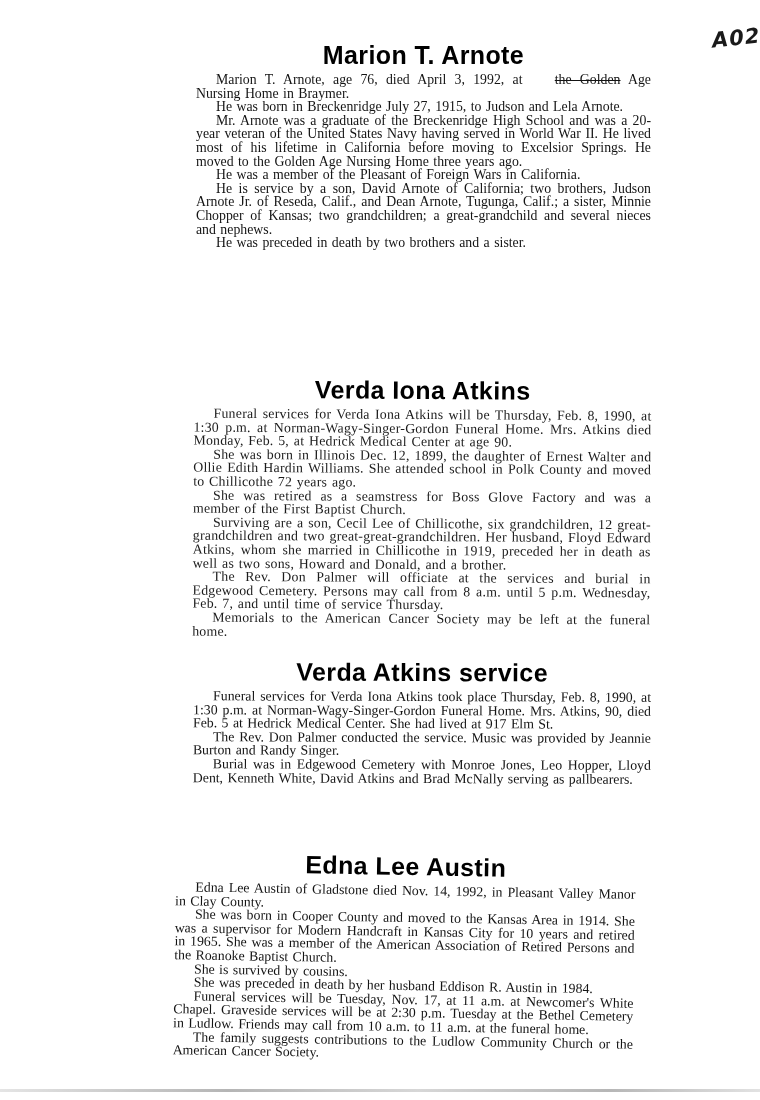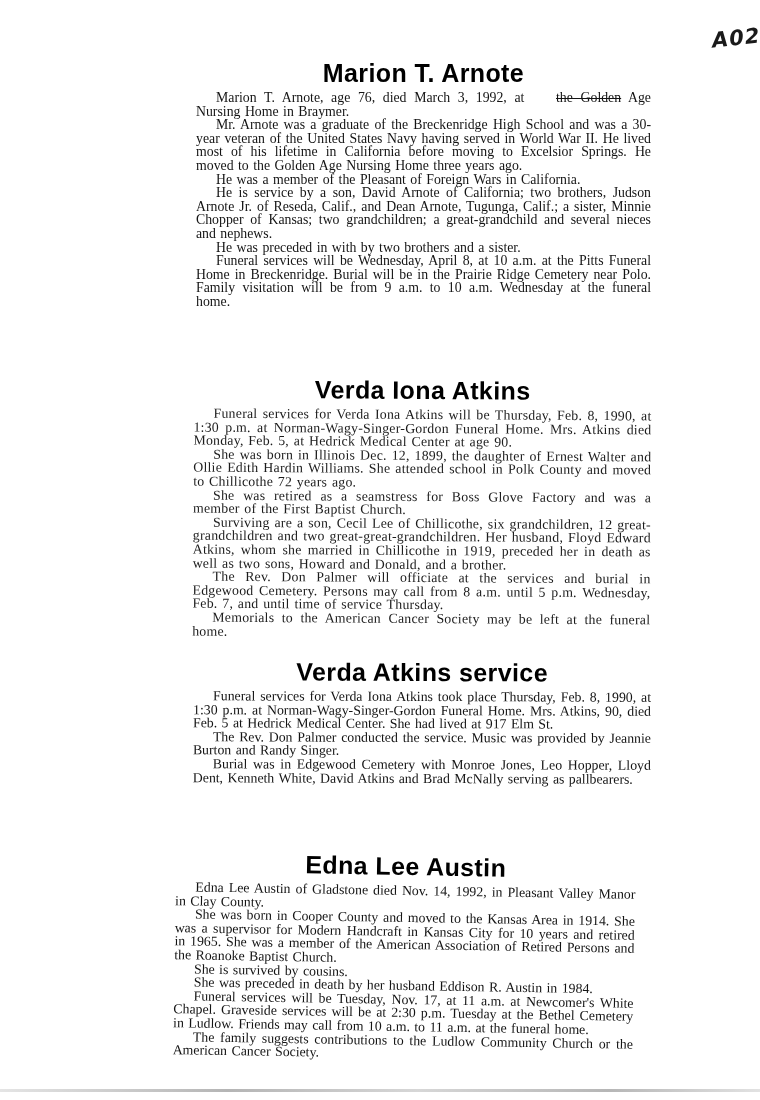--- a/index.html
+++ b/index.html
@@ -34,21 +34,21 @@
     letter-spacing: 0.4px;
     text-align: center;
     margin: 0 0 5px 0;
     color: #000;
   }
   article p {
     margin: 0;
     text-indent: 20px;
     word-spacing: 1px;
   }
-  .art-1 { top: 60px;  left: 196px; width: 455px; }
+  .art-1 { top: 42px;  left: 196px; width: 455px; }
   .art-2 { top: 377px; left: 193px; width: 458px; transform: rotate(0.35deg); letter-spacing: 0.25px; color: #1c1c1c; }
   .art-3 { top: 659px; left: 193px; width: 458px; transform: rotate(0.2deg); }
   .art-4 { top: 853px; left: 176px; width: 460px; transform: rotate(0.95deg); transform-origin: 50% 0; }
   .struck {
     text-decoration: line-through;
     text-decoration-thickness: 1px;
     padding-left: 24px;
   }
   .corner-mark {
     position: absolute;
@@ -78,26 +78,26 @@
 </style>
 </head>
 <body>
 
 <div class="page">
 
   <span class="corner-mark">A02</span>
 
   <article class="art-1">
     <h1>Marion T. Arnote</h1>
-    <p><span>Marion T. Arnote, age 76, died March 3, 1992, at </span><span class="struck">the Golden</span><span> Age Nursing Home in Braymer.</span></p>
-    <p>Mr. Arnote was a graduate of the Breckenridge High School and was a 30-year veteran of the United States Navy having served in World War II. He lived most of his lifetime in California before moving to Excelsior Springs. He moved to the Golden Age Nursing Home three years ago.</p>
+    <p><span>Marion T. Arnote, age 76, died April 3, 1992, at </span><span class="struck">the Golden</span><span> Age Nursing Home in Braymer.</span></p>
+    <p>He was born in Breckenridge July 27, 1915, to Judson and Lela Arnote.</p>
+    <p>Mr. Arnote was a graduate of the Breckenridge High School and was a 20-year veteran of the United States Navy having served in World War II. He lived most of his lifetime in California before moving to Excelsior Springs. He moved to the Golden Age Nursing Home three years ago.</p>
     <p>He was a member of the Pleasant of Foreign Wars in California.</p>
     <p>He is service by a son, David Arnote of California; two brothers, Judson Arnote Jr. of Reseda, Calif., and Dean Arnote, Tugunga, Calif.; a sister, Minnie Chopper of Kansas; two grandchildren; a great-grandchild and several nieces and nephews.</p>
-    <p>He was preceded in with by two brothers and a sister.</p>
-    <p>Funeral services will be Wednesday, April 8, at 10 a.m. at the Pitts Funeral Home in Breckenridge. Burial will be in the Prairie Ridge Cemetery near Polo. Family visitation will be from 9 a.m. to 10 a.m. Wednesday at the funeral home.</p>
+    <p>He was preceded in death by two brothers and a sister.</p>
   </article>
 
   <article class="art-2">
     <h1>Verda Iona Atkins</h1>
     <p>Funeral services for Verda Iona Atkins will be Thursday, Feb. 8, 1990, at 1:30 p.m. at Norman-Wagy-Singer-Gordon Funeral Home. Mrs. Atkins died Monday, Feb. 5, at Hedrick Medical Center at age 90.</p>
     <p>She was born in Illinois Dec. 12, 1899, the daughter of Ernest Walter and Ollie Edith Hardin Williams. She attended school in Polk County and moved to Chillicothe 72 years ago.</p>
     <p>She was retired as a seamstress for Boss Glove Factory and was a member of the First Baptist Church.</p>
     <p>Surviving are a son, Cecil Lee of Chillicothe, six grandchildren, 12 great-grandchildren and two great-great-grandchildren. Her husband, Floyd Edward Atkins, whom she married in Chillicothe in 1919, preceded her in death as well as two sons, Howard and Donald, and a brother.</p>
     <p>The Rev. Don Palmer will officiate at the services and burial in Edgewood Cemetery. Persons may call from 8 a.m. until 5 p.m. Wednesday, Feb. 7, and until time of service Thursday.</p>
     <p>Memorials to the American Cancer Society may be left at the funeral home.</p>

